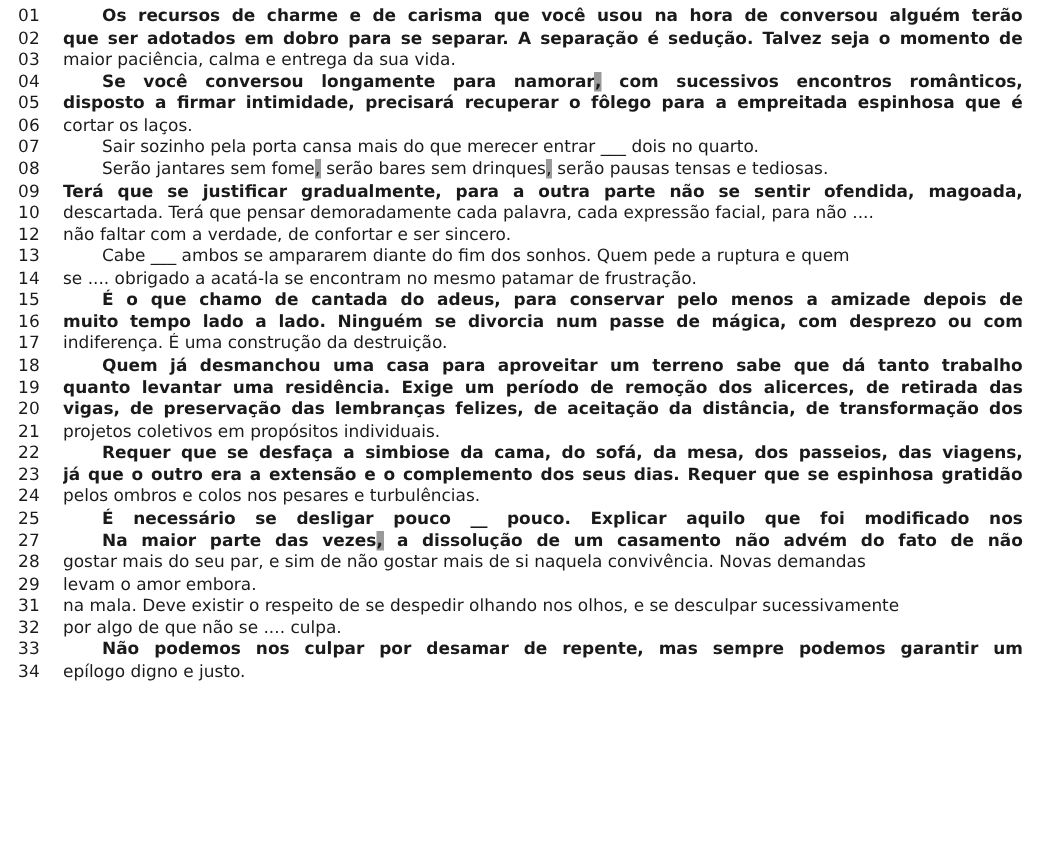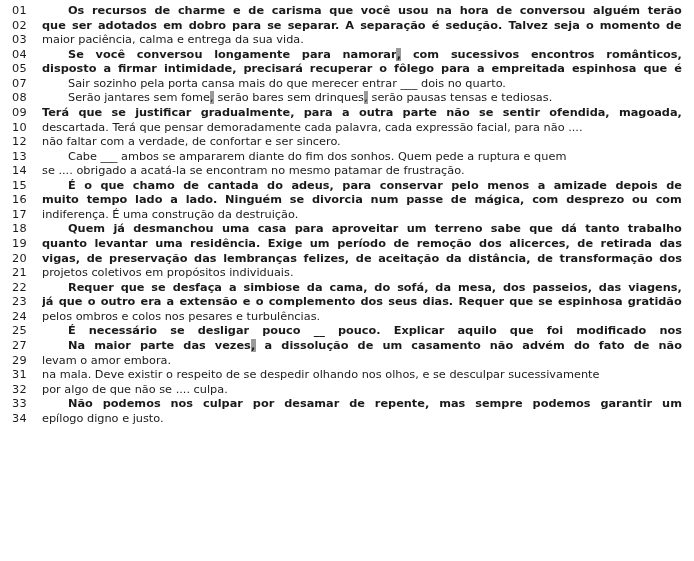--- a/index.html
+++ b/index.html
@@ -83,20 +83,24 @@
     </div>
     <div class="line">
       <div class="lineno">04</div>
       <div class="ltext just"><span><span class="indent"></span>Se</span><span>você</span><span>conversou</span><span>longamente</span><span>para</span><span>namorar<span class="hl">,</span></span><span>com</span><span>sucessivos</span><span>encontros</span><span>românticos,</span></div>
     </div>
     <div class="line">
       <div class="lineno">05</div>
       <div class="ltext just"><span>disposto</span><span>a</span><span>firmar</span><span>intimidade,</span><span>precisará</span><span>recuperar</span><span>o</span><span>fôlego</span><span>para</span><span>a</span><span>empreitada</span><span>espinhosa</span><span>que</span><span>é</span></div>
     </div>
     <div class="line">
+      <div class="lineno">06</div>
+      <div class="ltext">cortar os laços.</div>
+    </div>
+    <div class="line">
       <div class="lineno">07</div>
       <div class="ltext"><span class="indent"></span>Sair sozinho pela porta cansa mais do que merecer entrar ___ dois no quarto.</div>
     </div>
     <div class="line">
       <div class="lineno">08</div>
       <div class="ltext"><span class="indent"></span>Serão jantares sem fome<span class="hl">,</span> serão bares sem drinques<span class="hl">,</span> serão pausas tensas e tediosas.</div>
     </div>
     <div class="line">
       <div class="lineno">09</div>
       <div class="ltext just"><span>Terá</span><span>que</span><span>se</span><span>justificar</span><span>gradualmente,</span><span>para</span><span>a</span><span>outra</span><span>parte</span><span>não</span><span>se</span><span>sentir</span><span>ofendida,</span><span>magoada,</span></div>
@@ -159,20 +163,24 @@
     </div>
     <div class="line">
       <div class="lineno">25</div>
       <div class="ltext just"><span><span class="indent"></span>É</span><span>necessário</span><span>se</span><span>desligar</span><span>pouco</span><span>__</span><span>pouco.</span><span>Explicar</span><span>aquilo</span><span>que</span><span>foi</span><span>modificado</span><span>nos</span></div>
     </div>
     <div class="line">
       <div class="lineno">27</div>
       <div class="ltext just"><span><span class="indent"></span>Na</span><span>maior</span><span>parte</span><span>das</span><span>vezes<span class="hl">,</span></span><span>a</span><span>dissolução</span><span>de</span><span>um</span><span>casamento</span><span>não</span><span>advém</span><span>do</span><span>fato</span><span>de</span><span>não</span></div>
     </div>
     <div class="line">
+      <div class="lineno">28</div>
+      <div class="ltext">gostar mais do seu par, e sim de não gostar mais de si naquela convivência. Novas demandas</div>
+    </div>
+    <div class="line">
       <div class="lineno">29</div>
       <div class="ltext">levam o amor embora.</div>
     </div>
     <div class="line">
       <div class="lineno">31</div>
       <div class="ltext">na mala. Deve existir o respeito de se despedir olhando nos olhos, e se desculpar sucessivamente</div>
     </div>
     <div class="line">
       <div class="lineno">32</div>
       <div class="ltext">por algo de que não se .... culpa.</div>

